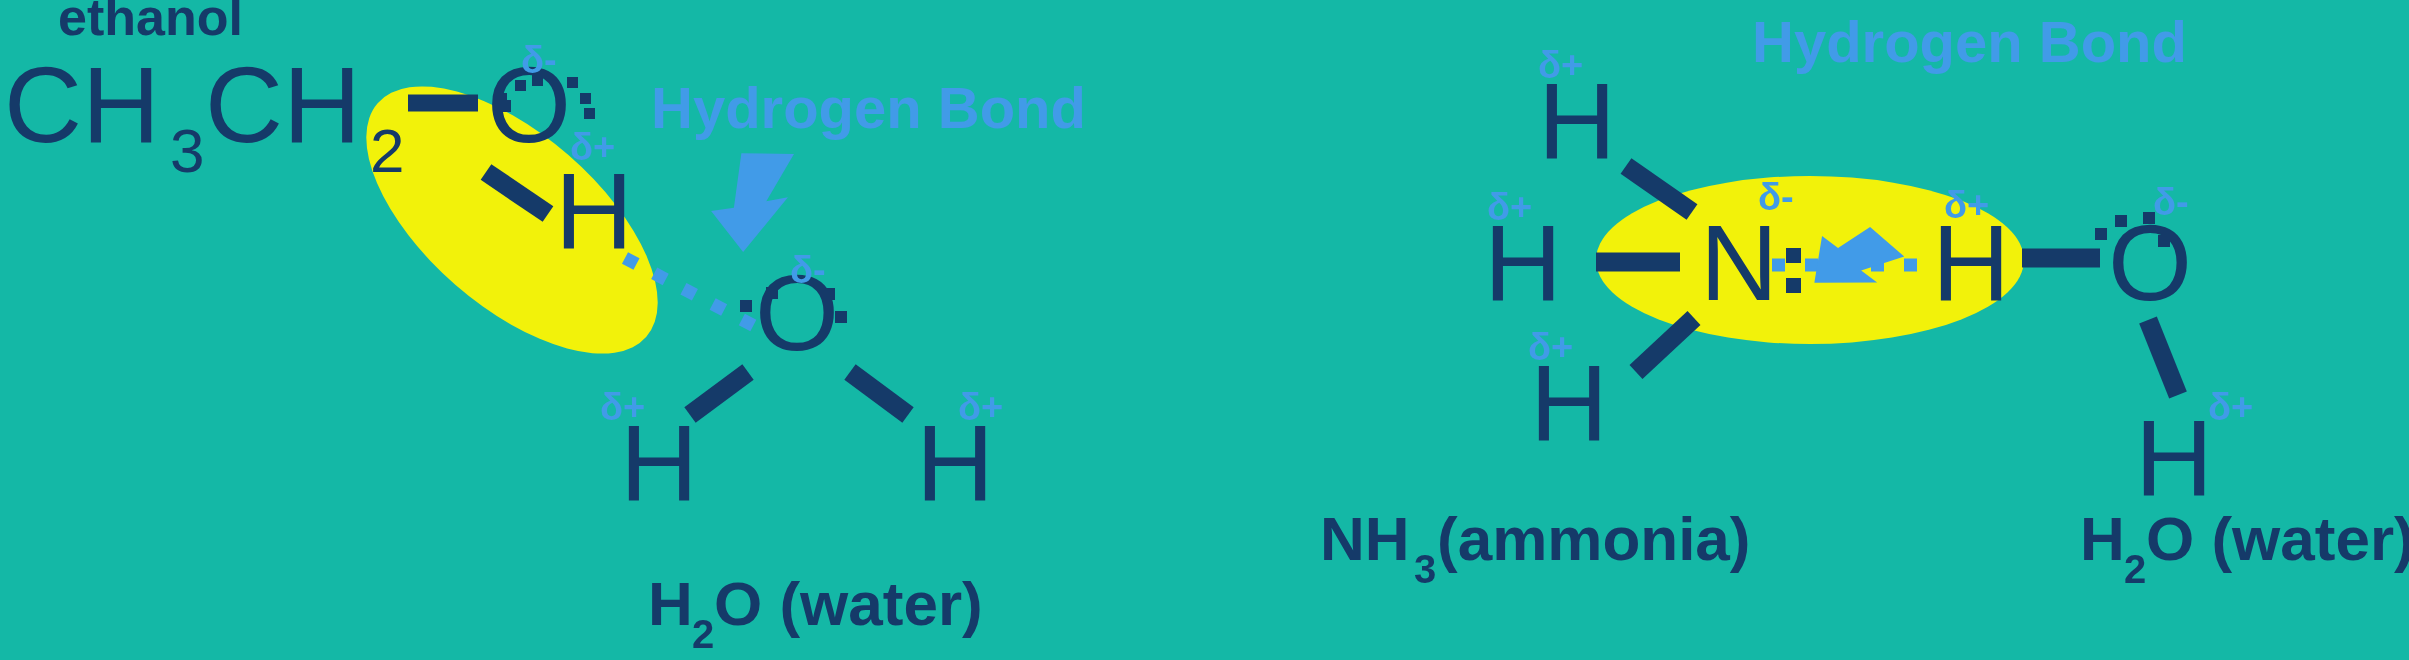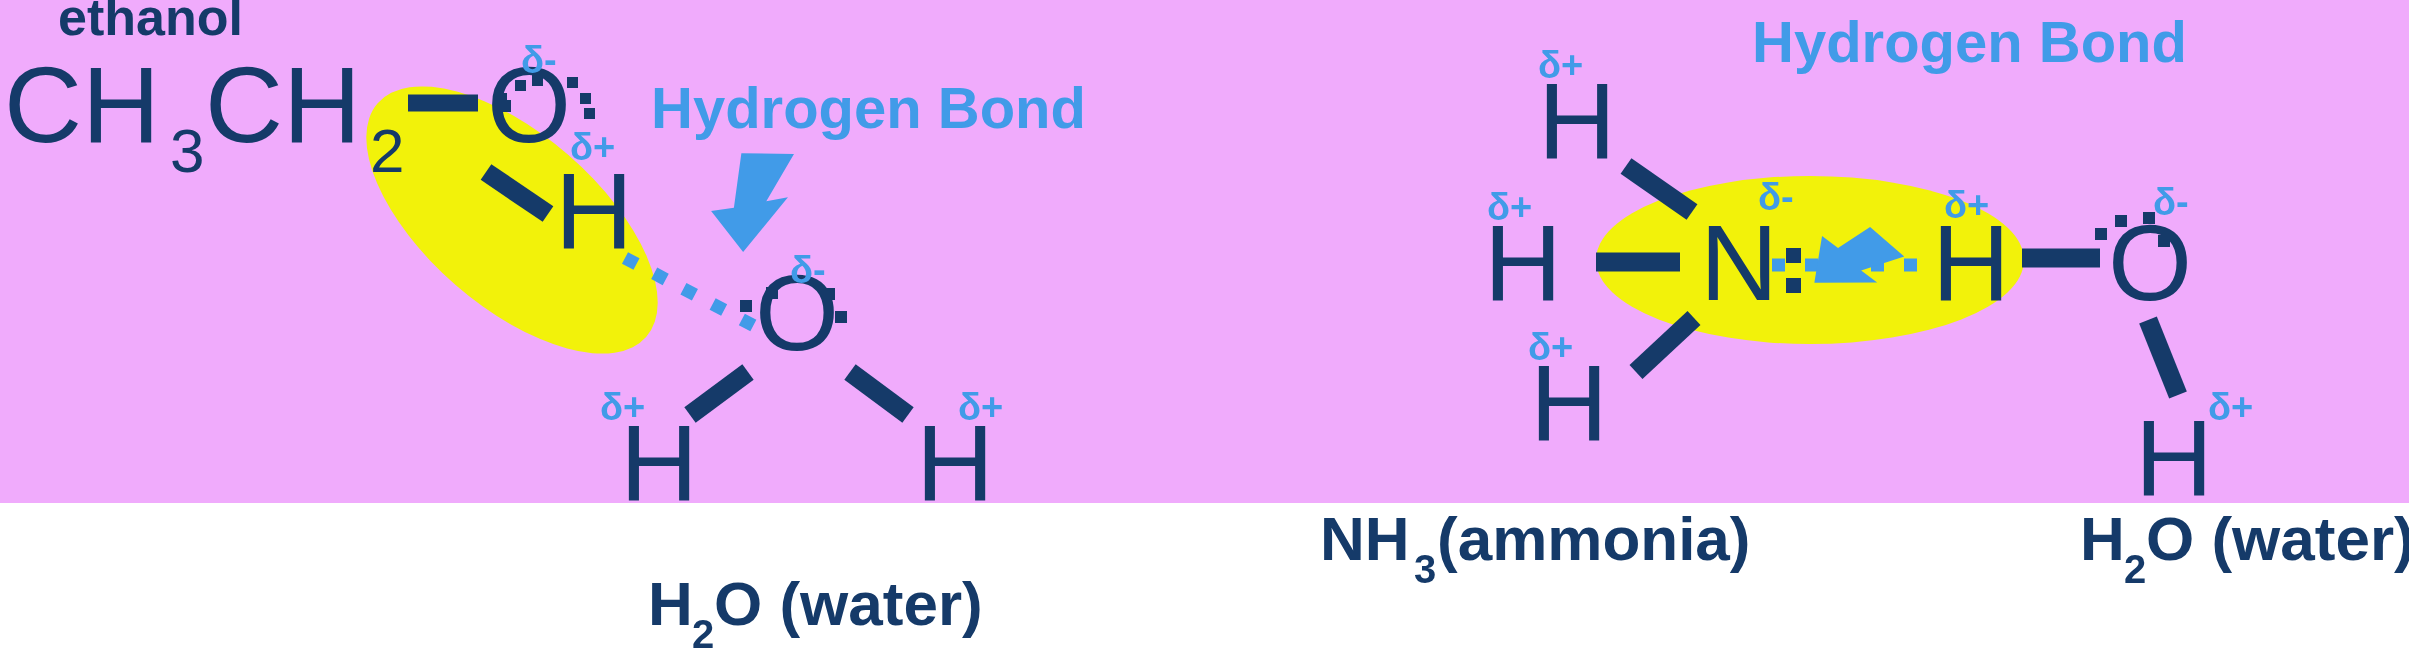--- a/index.html
+++ b/index.html
@@ -9,22 +9,22 @@
   }
   body {
     width: 2409px;
     height: 660px;
     font-family: "Liberation Sans", sans-serif;
     overflow: hidden;
   }
   #stage {
     position: relative;
     width: 2409px;
-    height: 503px;
-    background: #f0abfc;
+    height: 660px;
+    background: #14b8a6;
   }
   svg.diagram {
     position: absolute;
     top: 0;
     left: 0;
     width: 2409px;
     height: 660px;
   }
   text {
     font-family: "Liberation Sans", sans-serif;

